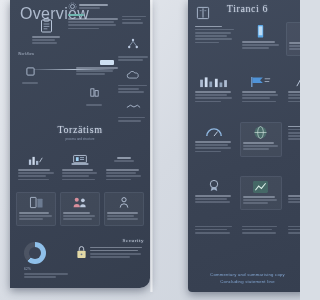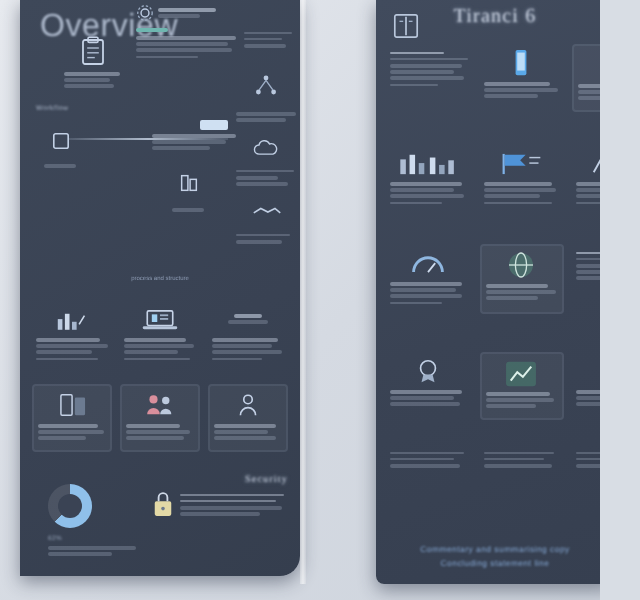--- a/index.html
+++ b/index.html
@@ -187,20 +187,21 @@
           <svg width="15" height="8" viewBox="0 0 17 9">
             <path d="M1 5 L5 2.5 L9 4.5 L13 2.5 L16 5" fill="none" stroke="#c0cee3" stroke-width="0.9"></path>
           </svg>
         </div>
         <div class="blk" style="margin-top:2px;">
           <div class="ln d" style="width:90%"></div>
           <div class="ln d" style="width:76%"></div>
         </div>
       </div>
 
+      <div class="h-serif" style="position:absolute;left:0;right:0;top:124px;font-size:10px;">Torzätism</div>
       <div class="tiny-cap" style="position:absolute;left:0;right:0;top:137px;">process and structure</div>
 
       <div class="rgrid" style="left:6px;top:150px;width:128px;">
         <div class="cell">
           <div class="cellicon">
             <svg width="16" height="12" viewBox="0 0 18 13">
               <rect x="1" y="6" width="2.6" height="6" fill="#b9c8de"></rect>
               <rect x="5" y="3" width="2.6" height="9" fill="#cdd9ea"></rect>
               <rect x="9" y="7.5" width="2.6" height="4.5" fill="#a6b6cd"></rect>
               <path d="M13 9 L16 4" stroke="#cdd9ea" stroke-width="0.9" fill="none"></path>

